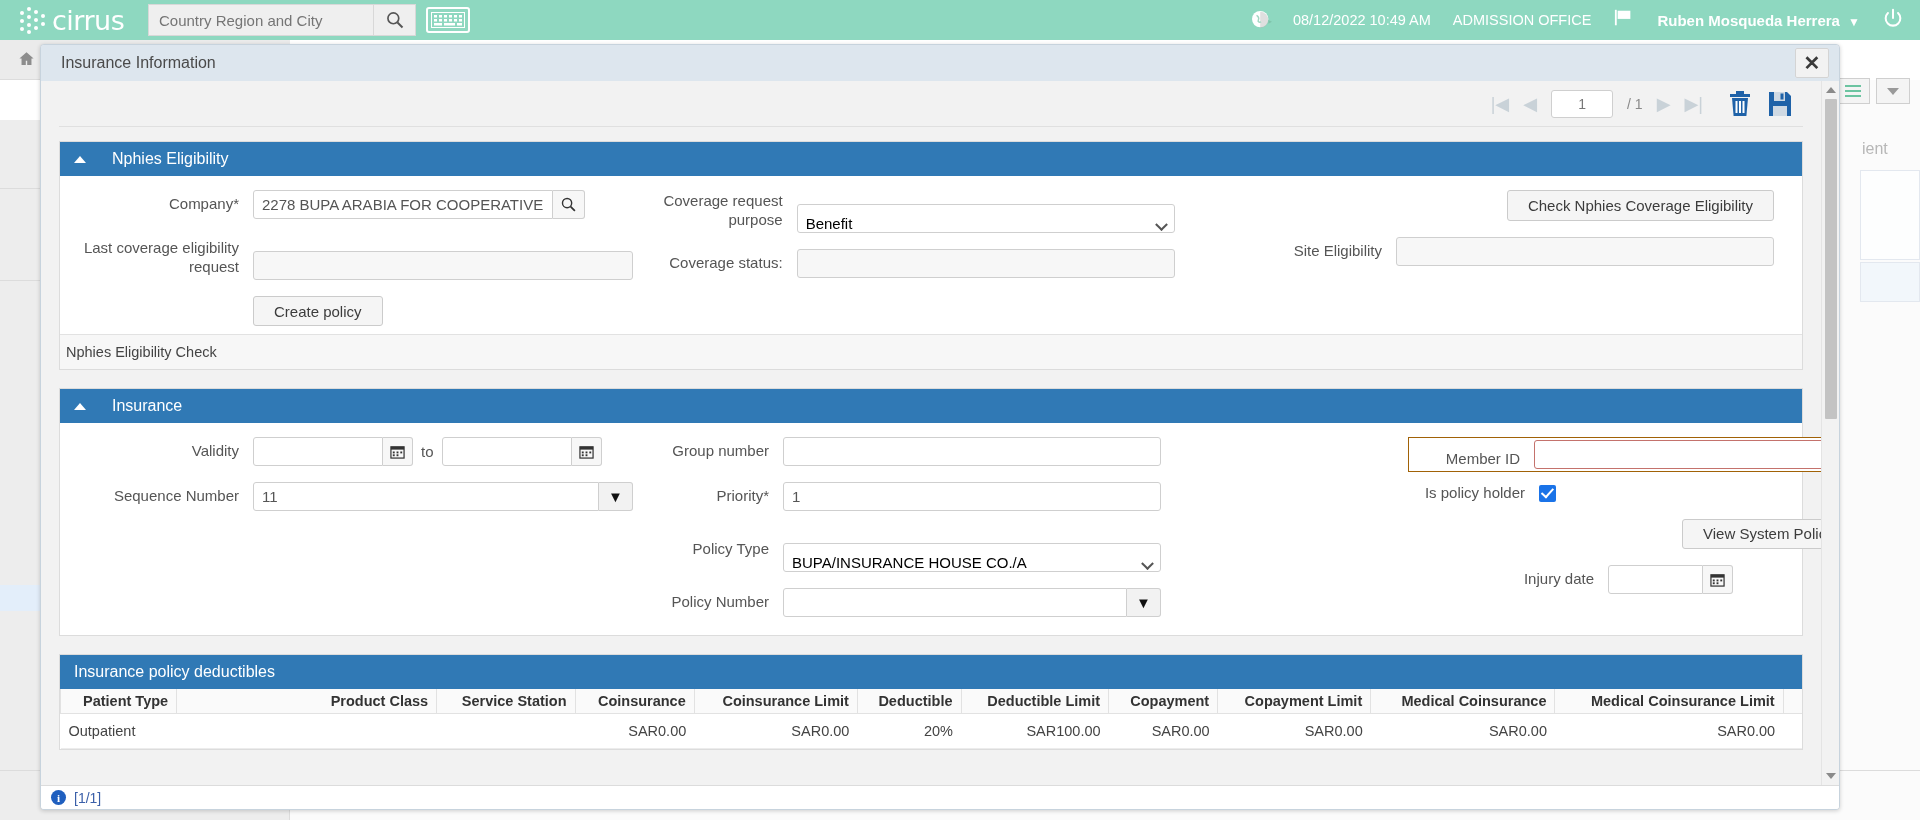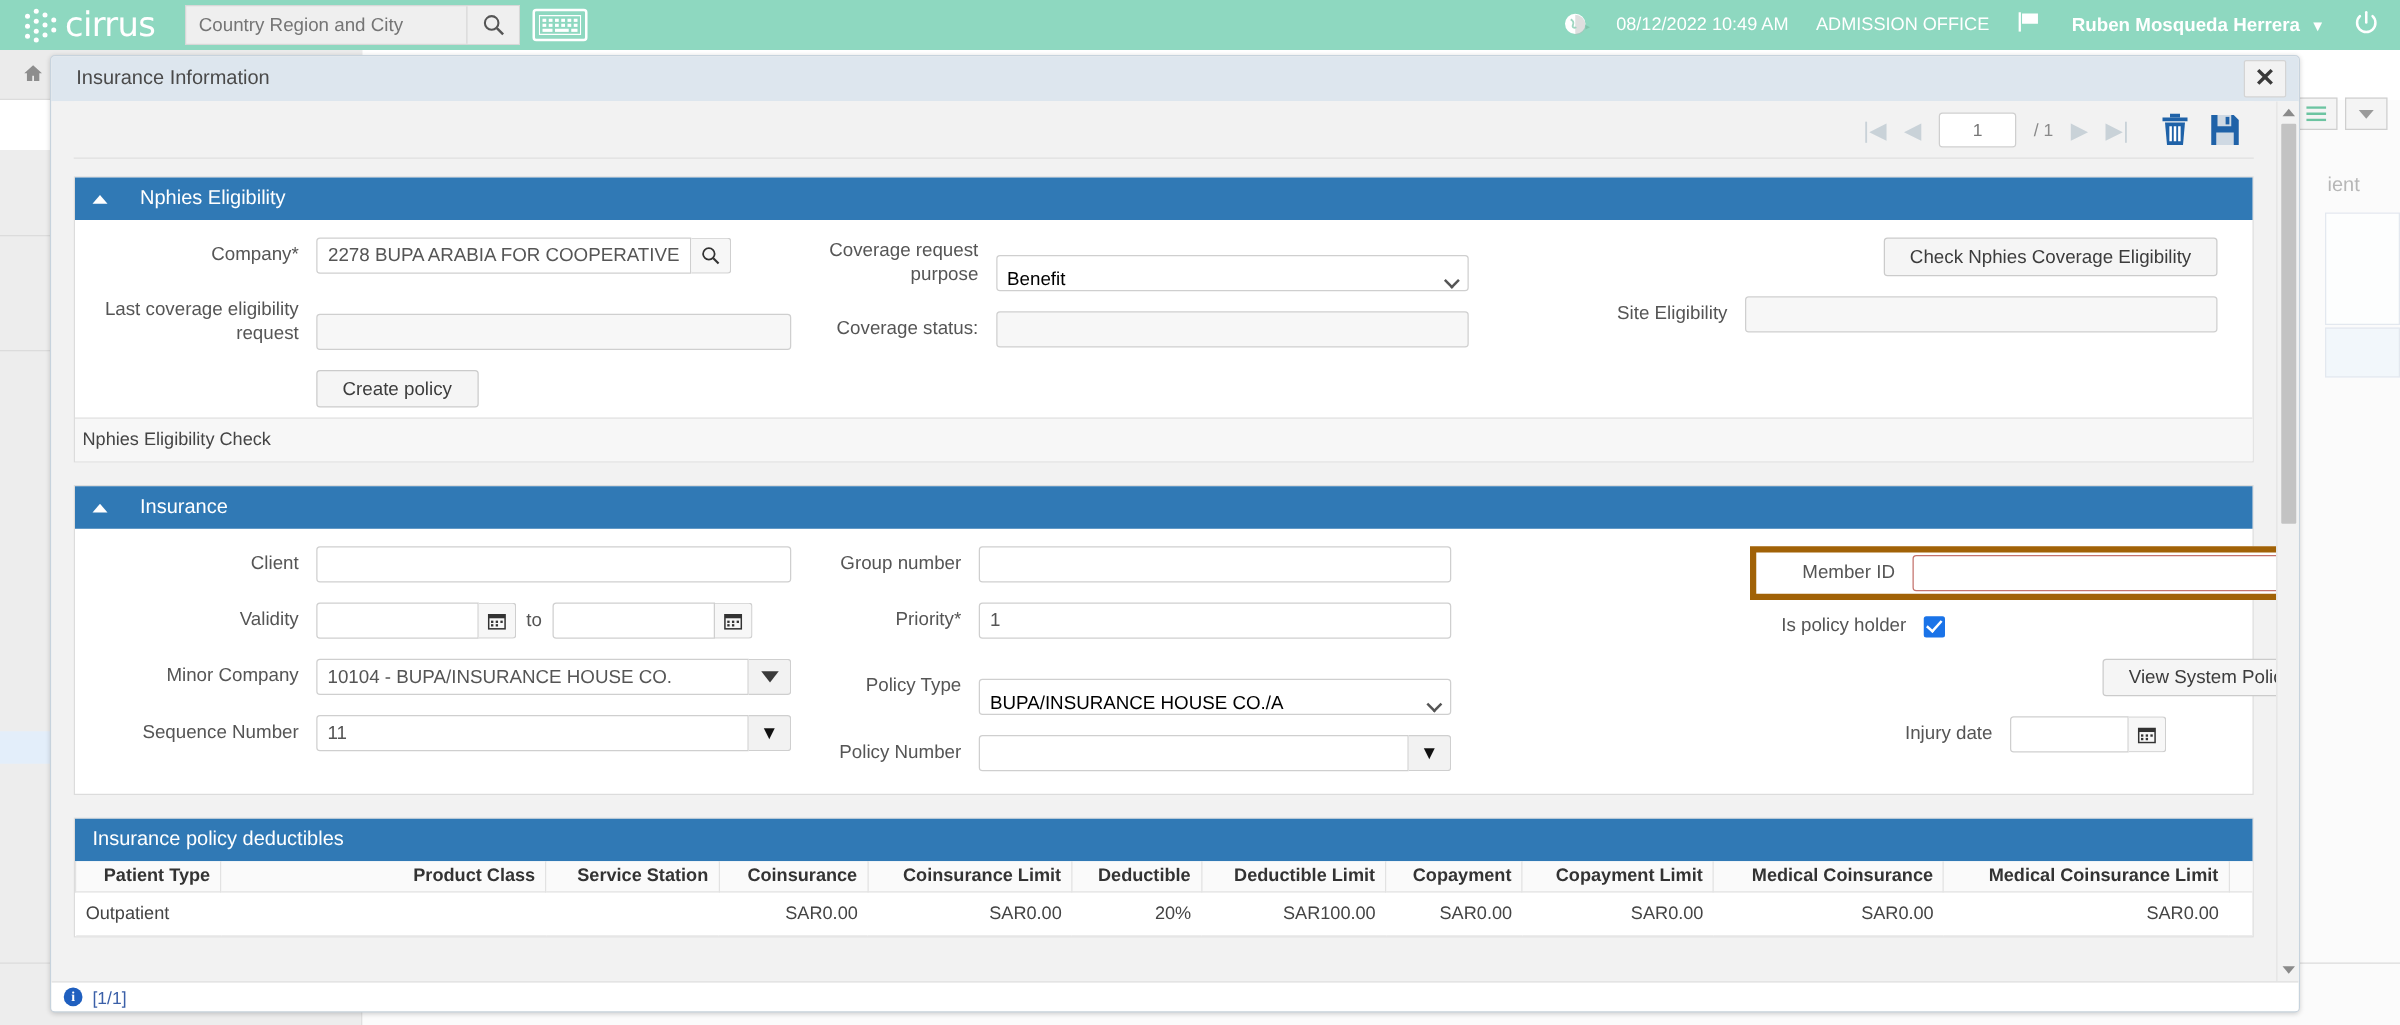--- a/index.html
+++ b/index.html
@@ -239,22 +239,22 @@
   }
   .chk {
     width: 17px; height: 17px; background: #1a73e8; border-radius: 2px;
     display: flex; align-items: center; justify-content: center; cursor: pointer;
   }
   .chk::after {
     content: ""; width: 5px; height: 10px; border-right: 2.4px solid #fff;
     border-bottom: 2.4px solid #fff; transform: rotate(42deg) translate(-1px,-1px);
   }
   .hl-wrap {
-    border: 5px solid #a16207; padding: 2px 4px 2px 0;
-    display: flex; align-items: center; background: #ffffff;
+    border: 1px solid #a16207; padding: 2px 4px 2px 0;
+    display: flex; align-items: flex-end; background: #ffffff;
   }
   .txt.focus { border: 1px solid #c4726c; background: #ffffff; }
 
   
   table.ded { width: 100%; border-collapse: collapse; }
   table.ded th {
     font-size: 14.5px; color: #333; font-weight: bold; background: #fafafa;
     border: 1px solid #e2e2e2; border-top: none;
     padding: 4px 8px; text-align: right; white-space: nowrap;
   }
@@ -509,24 +509,20 @@
       <div class="panel">
         <div class="panel-head">
           <span class="caret-up"></span>
           <span>Insurance</span>
         </div>
         <div class="panel-body">
           <div class="grid3">
 
             <div>
               <div class="field-row">
-                <div class="fl fl-w1">Client</div>
-                <input class="txt white" style="width: 380px;" value="">
-              </div>
-              <div class="field-row">
                 <div class="fl fl-w1">Validity</div>
                 <input class="txt white" style="width: 130px; border-radius: 3px 0px 0px 3px;" value="">
                 <div class="cal-btn">
                   <svg width="15" height="15" viewBox="0 0 16 16">
                       <rect x="1" y="3" width="14" height="12" fill="none" stroke="#333" stroke-width="1.3"></rect>
                       <rect x="1" y="3" width="14" height="3" fill="#333"></rect>
                       <g fill="#333">
                         <rect x="3" y="8" width="2" height="2"></rect>
                         <rect x="7" y="8" width="2" height="2"></rect>
                         <rect x="11" y="8" width="2" height="2"></rect>
@@ -542,27 +538,20 @@
                       <rect x="1" y="3" width="14" height="12" fill="none" stroke="#333" stroke-width="1.3"></rect>
                       <rect x="1" y="3" width="14" height="3" fill="#333"></rect>
                       <g fill="#333">
                         <rect x="3" y="8" width="2" height="2"></rect>
                         <rect x="7" y="8" width="2" height="2"></rect>
                         <rect x="11" y="8" width="2" height="2"></rect>
                         <rect x="3" y="11" width="2" height="2"></rect>
                         <rect x="7" y="11" width="2" height="2"></rect>
                       </g>
                     </svg>
-                </div>
-              </div>
-              <div class="field-row">
-                <div class="fl fl-w1">Minor Company</div>
-                <input class="txt white" style="width: 346px; border-radius: 3px 0px 0px 3px;" value="10104 - BUPA/INSURANCE HOUSE CO.">
-                <div class="dd-btn">
-                  <span class="tri-down"></span>
                 </div>
               </div>
               <div class="field-row" style="margin-bottom:2px;">
                 <div class="fl fl-w1">Sequence Number</div>
                 <input class="txt white" style="width: 346px; border-radius: 3px 0px 0px 3px;" value="11">
                 <div class="dd-btn">
                   <span class="funnel">▼</span>
                 </div>
               </div>
             </div>

